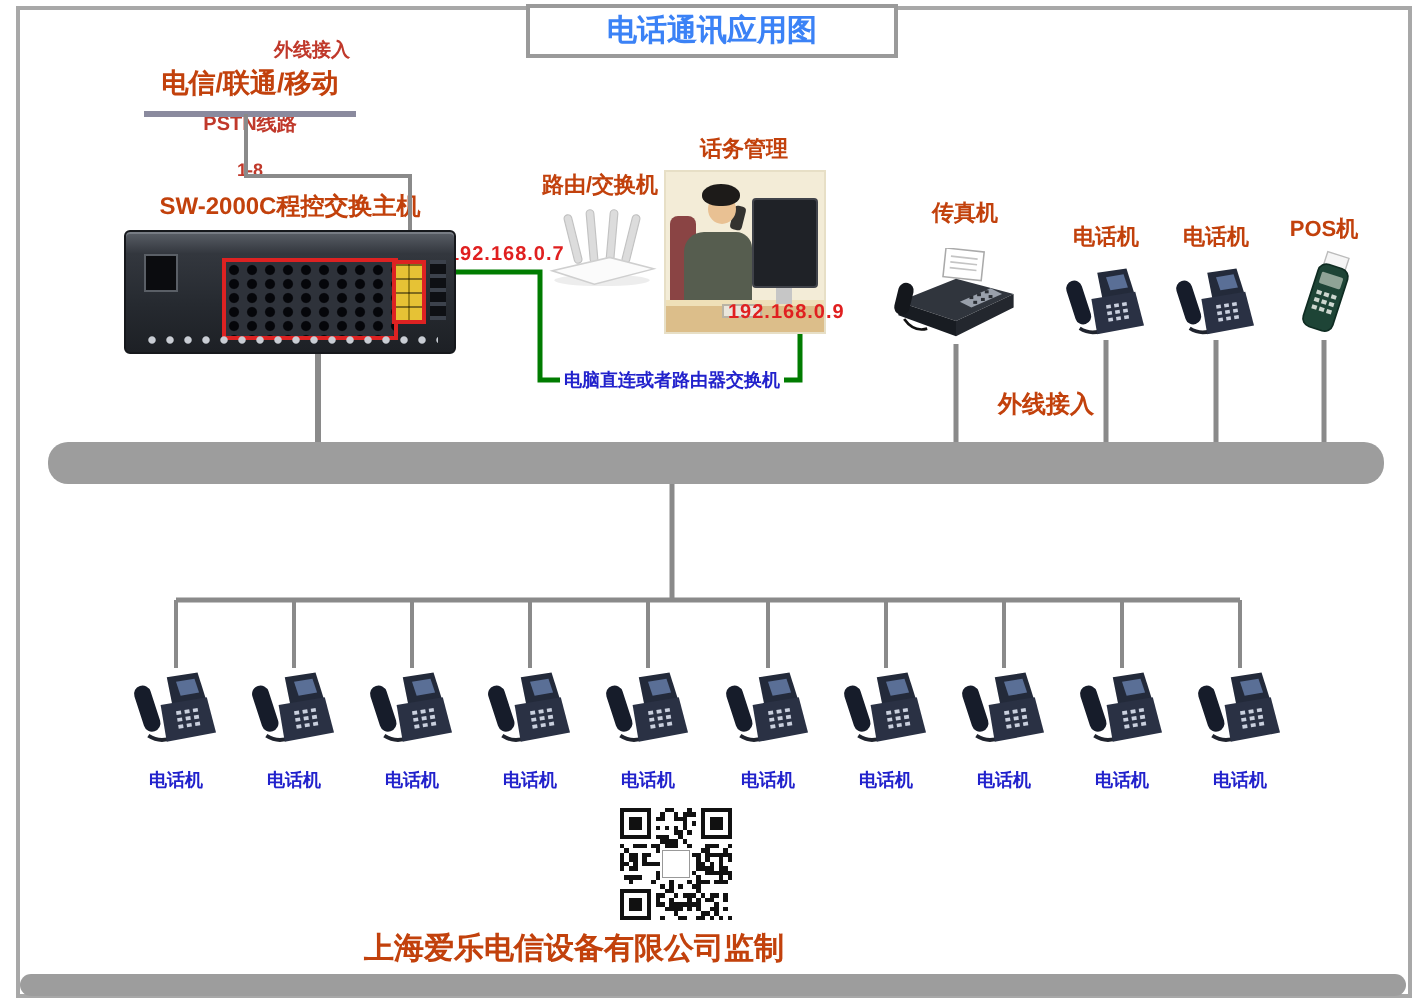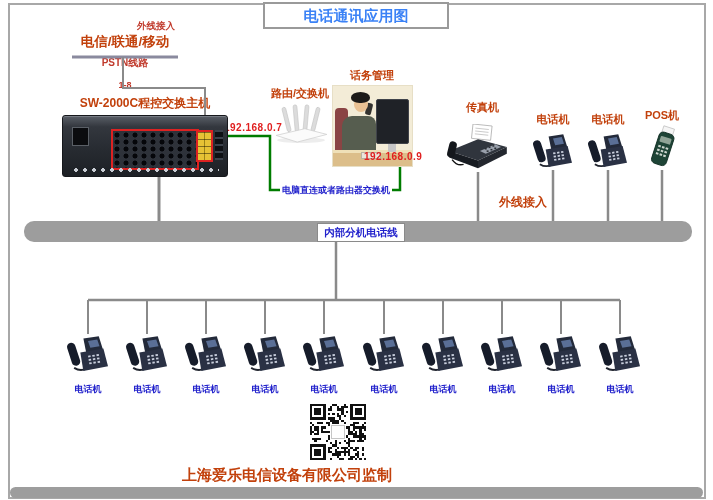--- a/index.html
+++ b/index.html
@@ -205,21 +205,20 @@
     </svg>
 
   <div class="lbl" style="left:637px;top:109px;width:50px;font-size:11px;">POS机</div>
   <svg class="dev" style="left:644px;top:124px;width:38px;height:48px;">
       <use href="#sym-pos"></use>
     </svg>
 
   <div class="lbl" style="left:488px;top:196px;width:70px;font-size:12px;">外线接入</div>
 
   <div id="bus-bar" class="abs"></div>
-  <div id="bus-label" class="abs">内部分机电话线</div>
 
   <div class="ext-unit" style="left:64px;"><svg width="48" height="40">
         <use href="#sym-phone"></use>
       </svg><div class="ext-label">电话机</div></div>
   <div class="ext-unit" style="left:123px;"><svg width="48" height="40">
         <use href="#sym-phone"></use>
       </svg><div class="ext-label">电话机</div></div>
   <div class="ext-unit" style="left:182px;"><svg width="48" height="40">
         <use href="#sym-phone"></use>
       </svg><div class="ext-label">电话机</div></div>

